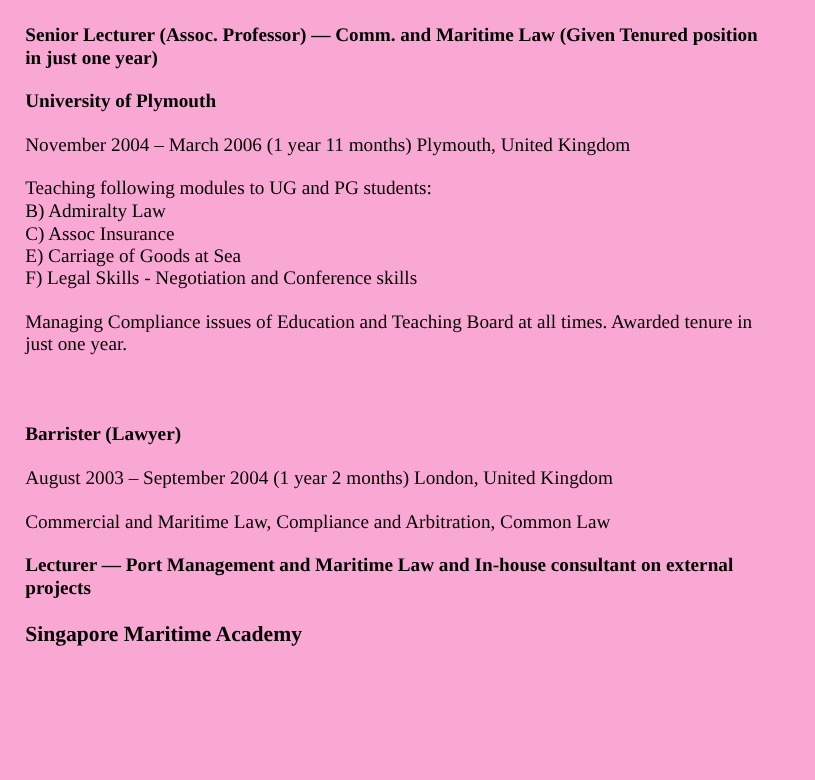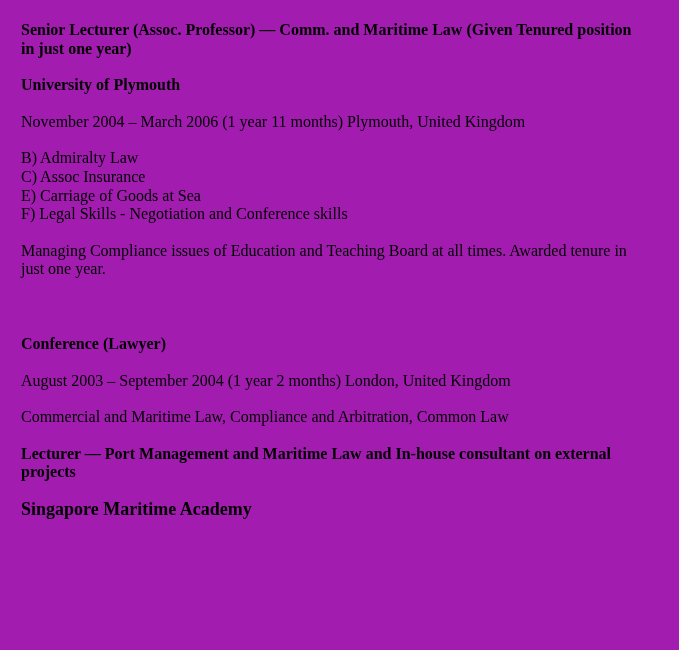--- a/index.html
+++ b/index.html
@@ -5,21 +5,21 @@
   html, body {
     margin: 0;
     padding: 0;
     background: #ffffff;
   }
   .page {
     position: relative;
     width: 679px;
     height: 650px;
     box-sizing: border-box;
-    background: #a21caf;
+    background: #f9a8d4;
     color: #000000;
     font-family: "Liberation Serif", "DejaVu Serif", serif;
     font-size: 16px;
     line-height: 18.6px;
     padding: 21px 38px 0 21px;
     overflow: hidden;
   }
   .para {
     margin: 0 0 18px 0;
   }
@@ -44,30 +44,31 @@
 </head>
 <body>
 
 <div class="page">
 
   <section>
     <p class="para bold job-title">Senior Lecturer (Assoc. Professor) — Comm. and Maritime Law (Given Tenured position in just one year)</p>
     <p class="para bold">University of Plymouth</p>
     <p class="para">November 2004 – March 2006 (1 year 11 months) Plymouth, United Kingdom</p>
     <div class="para">
+      <div class="line">Teaching following modules to UG and PG students:</div>
       <div class="line">B) Admiralty Law</div>
       <div class="line">C) Assoc Insurance</div>
       <div class="line">E) Carriage of Goods at Sea</div>
       <div class="line">F) Legal Skills - Negotiation and Conference skills</div>
     </div>
     <p class="para">Managing Compliance issues of Education and Teaching Board at all times. Awarded tenure in just one year.</p>
   </section>
 
   <section>
-    <p class="para bold spacer-top-large-1">Conference (Lawyer)</p>
+    <p class="para bold spacer-top-large-1">Barrister (Lawyer)</p>
     <p class="para">August 2003 – September 2004 (1 year 2 months) London, United Kingdom</p>
     <p class="para">Commercial and Maritime Law, Compliance and Arbitration, Common Law</p>
   </section>
 
   <section>
     <p class="para bold job-title spacer-top-large-2">Lecturer — Port Management and Maritime Law and In-house consultant on external projects</p>
     <p class="para bold small-heading">Singapore Maritime Academy</p>
   </section>
 
 </div>

